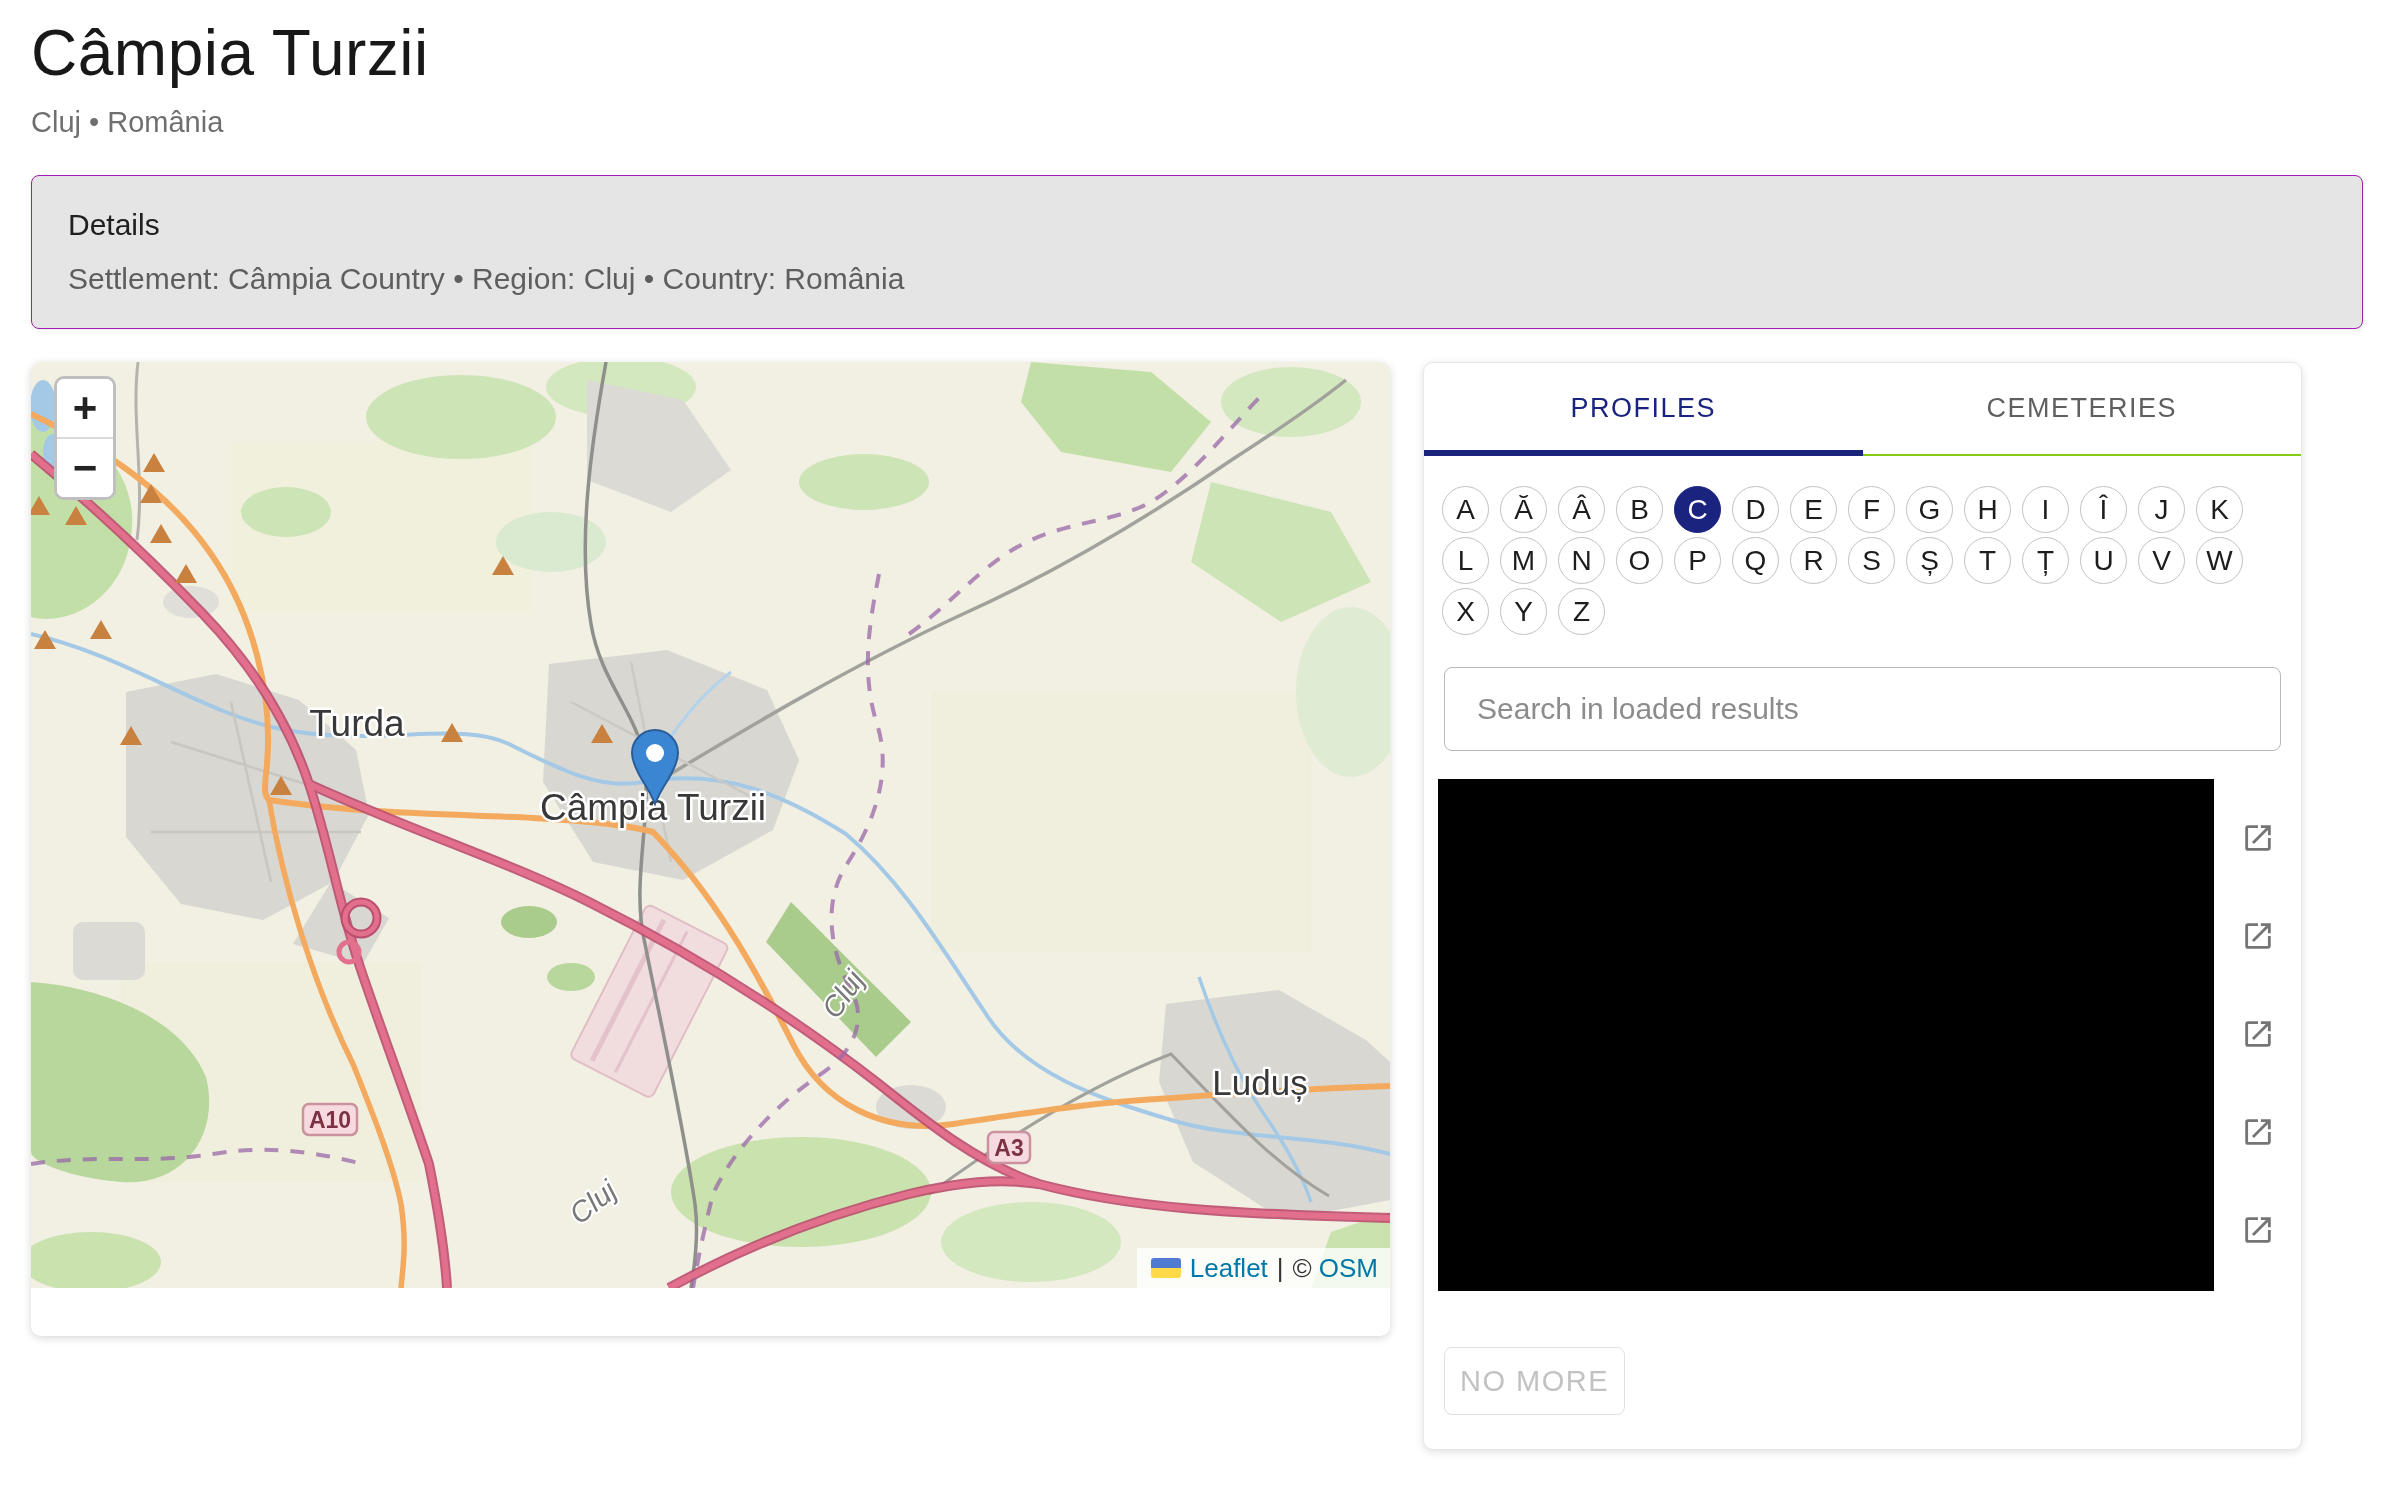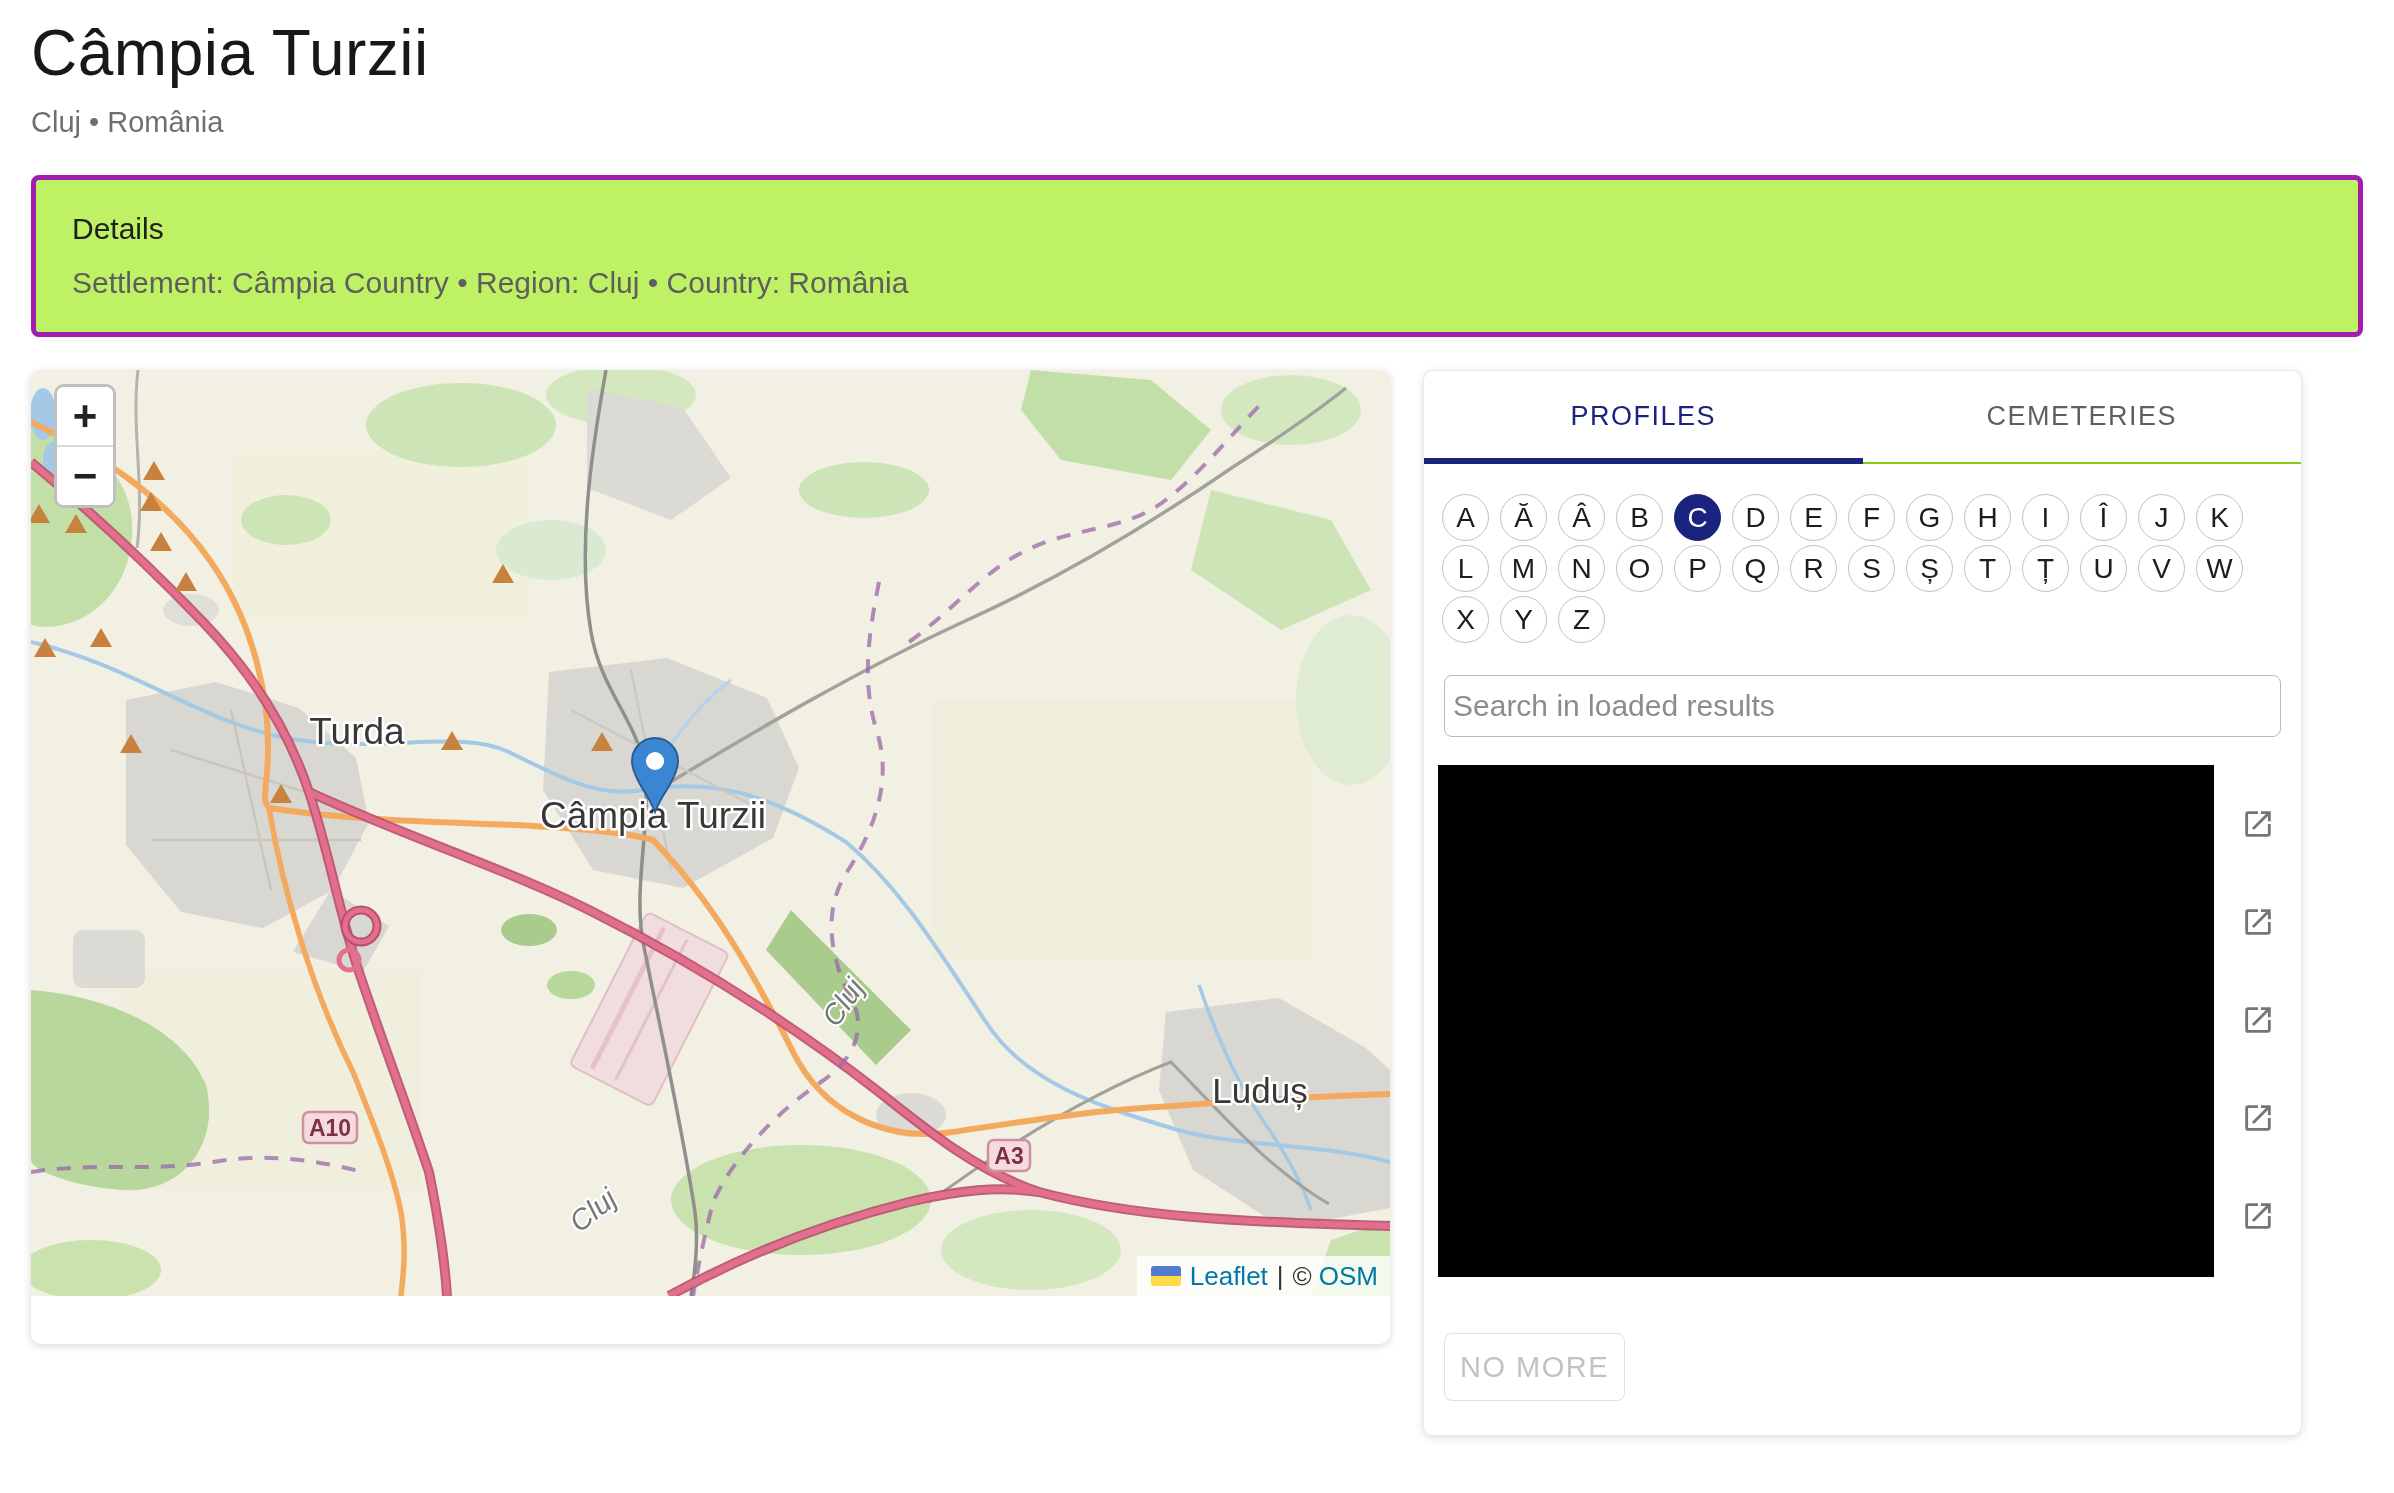--- a/index.html
+++ b/index.html
@@ -9,22 +9,22 @@
     font-family:"Liberation Sans", sans-serif; color:#1b1b1b;
   }
   .page { width:2394px; height:1493px; padding:0 31px; }
 
   
   .page-title { font-size:64px; font-weight:400; letter-spacing:.5px; padding-top:16px; color:#181818; }
   .page-subtitle { font-size:29px; color:#6f6f6f; margin-top:16px; }
 
   
   .details-card {
-    margin-top:36px; border:5px solid #a21caf; border-radius:8px;
-    box-shadow:0 1px 5px rgba(0,0,0,.08); padding:32px 36px; background:#bef264;
+    margin-top:36px; border:1px solid #a21caf; border-radius:8px;
+    box-shadow:0 1px 5px rgba(0,0,0,.08); padding:32px 36px; background:#e5e5e5;
   }
   .details-heading { font-size:30px; color:#202020; }
   .details-text { font-size:30px; color:#5e5e5e; margin-top:20px; }
 
   
   .columns { display:flex; gap:33px; margin-top:33px; align-items:flex-start; }
 
   
   .map-card { width:1359px; background:#fff; border-radius:10px; box-shadow:0 2px 8px rgba(0,0,0,.16); padding-bottom:48px; }
   .map-box { position:relative; width:1359px; height:926px; overflow:hidden; border-radius:10px 10px 0 0; background:#f2efe3; }
@@ -74,22 +74,22 @@
   .letters { display:flex; flex-wrap:wrap; column-gap:11px; row-gap:4px; padding:30px 18px 10px; }
   .letter {
     width:47px; height:47px; border-radius:50%; border:1.5px solid #c2c2c2; background:#fff;
     display:flex; align-items:center; justify-content:center;
     font-family:"Liberation Sans", sans-serif; font-size:28px; color:#1d1d1d; cursor:pointer;
   }
   .letter.selected { background:#1a237e; border-color:#1a237e; color:#fff; }
 
   .search-wrap { padding:22px 20px 0; }
   .search-input {
-    width:100%; height:62px; border:1.5px solid #b9b9b9; border-radius:8px;
-    font-family:"Liberation Sans", sans-serif; font-size:30px; color:#333; padding:0 8px; outline:none;
+    width:100%; height:84px; border:1.5px solid #b9b9b9; border-radius:8px;
+    font-family:"Liberation Sans", sans-serif; font-size:30px; color:#333; padding:0 32px; outline:none;
   }
   .search-input::placeholder { color:#8c8c8c; }
 
   .results { display:flex; margin-top:28px; padding-left:14px; }
   .black-box { width:778px; height:512px; background:#000; }
   .icon-col { width:87px; display:flex; flex-direction:column; align-items:center; padding-top:42px; gap:64px; }
   .ext-link { width:34px; height:34px; border:0; background:none; padding:0; cursor:pointer; }
   .ext-link svg { width:34px; height:34px; fill:#757575; display:block; }
 
   .no-more {

